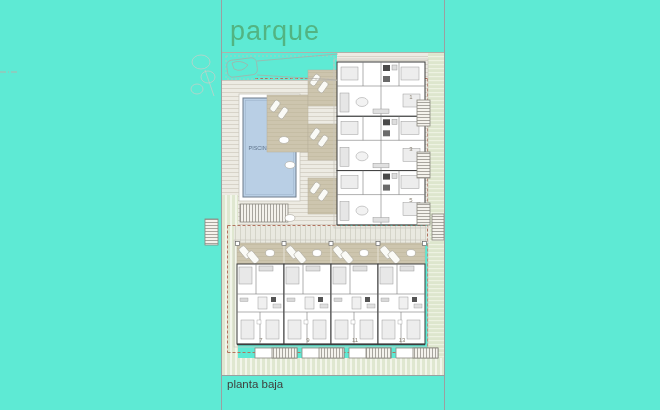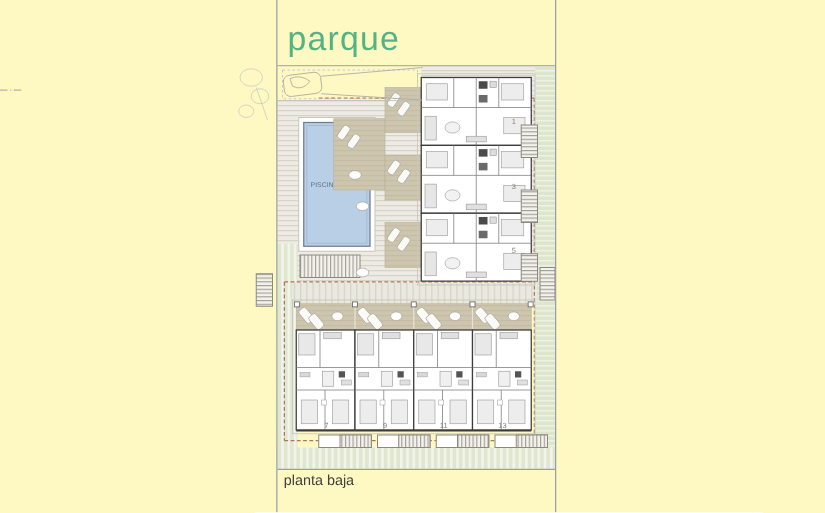--- a/index.html
+++ b/index.html
@@ -1,17 +1,17 @@
 <!DOCTYPE html>
 <html><head>
 <meta charset="utf-8">
 <style>
   html,body{margin:0;padding:0;background:#ffffff;}
   .stage{
-    position:relative;width:660px;height:410px;background:#fef9c3;overflow:hidden;
+    position:relative;width:660px;height:410px;background:#5eead4;overflow:hidden;
     font-family:"Liberation Sans",sans-serif;
   }
   svg text{font-family:"Liberation Sans",sans-serif;}
   .park-label{letter-spacing:1px;}
 </style>
 </head>
 <body>
 
 <div class="stage">
 <svg width="660" height="410" viewBox="0 0 660 410">

